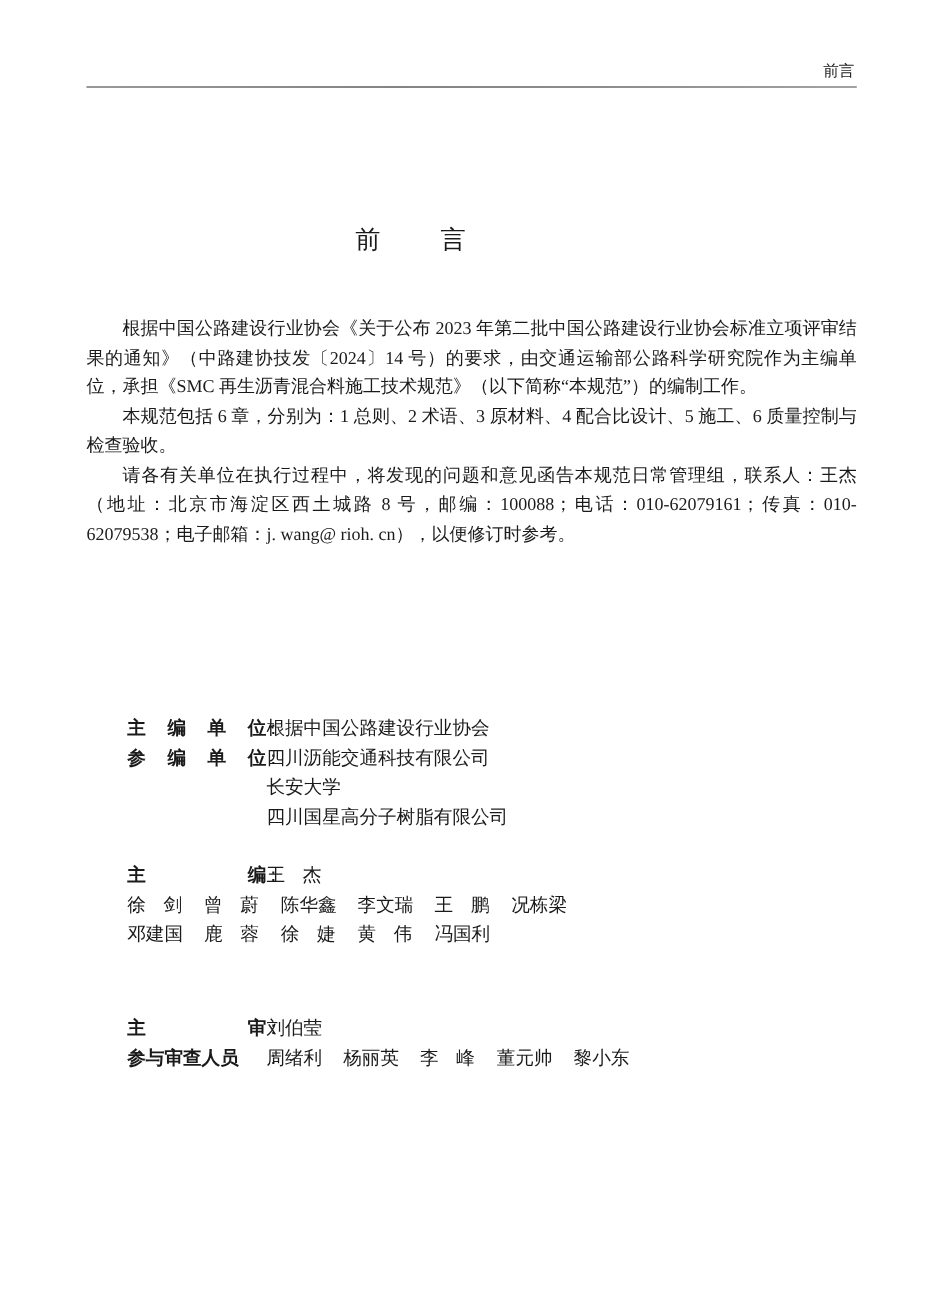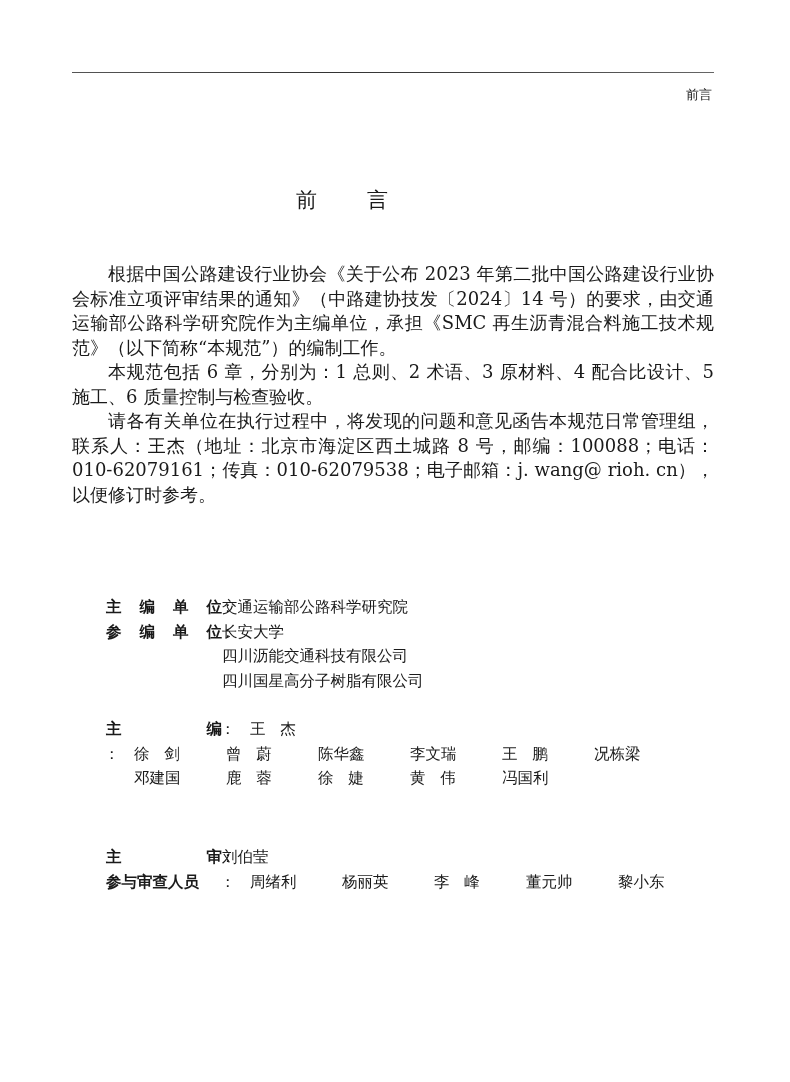--- a/index.html
+++ b/index.html
@@ -1,34 +1,34 @@
 <!DOCTYPE html>
 <html><head>
 <meta charset="utf-8">
 <style>
   html, body { margin: 0; padding: 0; background: #ffffff; }
   body { width: 790px; height: 1082px; position: relative; overflow: hidden;
          font-family: "DejaVu Serif", "Liberation Serif", serif; color: #1a1a1a; }
-  .running-head { position: absolute; top: 50px; right: 78px; font-size: 13px; letter-spacing: 0px; margin-top: 36px; }
+  .running-head { position: absolute; top: 50px; right: 78px; font-size: 13px; letter-spacing: 0px; }
   .rule { position: absolute; top: 72px; left: 72px; width: 642px; height: 1px;
           background: linear-gradient(to right, #555 0%, #333 40%, #444 70%, #666 100%); }
   .title { position: absolute; top: 186px; left: 0; width: 684px; text-align: center;
            font-size: 21px; letter-spacing: 0; }
   .title span { display: inline-block; }
   .title .gap { width: 50px; }
-  .body { position: absolute; top: 262px; left: 72px; width: 642px; font-size: 18px;
-          line-height: 24.5px; text-align: justify; }
+  .body { position: absolute; top: 262px; left: 72px; width: 642px; font-size: 15px;
+          line-height: 24.5px; text-align: justify; font-family: Liberation Serif, serif; }
   .body p { margin: 0; text-indent: 2em; }
   .credits { position: absolute; left: 106px; font-size: 15.5px; line-height: 24.5px; }
   .credit-row { display: flex; }
   .credit-label { width: 116px; font-family: "DejaVu Sans", "Liberation Sans", sans-serif;
                   font-weight: bold; white-space: nowrap; display: flex; justify-content: space-between; }
   .credit-label .ch { display: inline-block; }
   .credit-label.tight { justify-content: flex-start; }
-  .name { display: inline-block; width: 64px; white-space: nowrap; padding-left: 28px; }
+  .name { display: inline-block; width: 64px; white-space: nowrap; }
   .name.spaced { letter-spacing: 0.95em; }
   .group-units { top: 595px; }
   .group-editors { top: 717px; }
   .group-review { top: 845px; }
 </style>
 </head>
 <body>
 
 <div class="running-head">前言</div>
 <div class="rule"></div>
@@ -45,33 +45,33 @@
 
 <div class="credits group-units">
   <div class="credit-row">
     <div class="credit-label">
       <span class="ch">主</span>
       <span class="ch">编</span>
       <span class="ch">单</span>
       <span class="ch">位</span>
     </div>
     <span style="width:0;margin-left:-2px;margin-right:2px;">：</span>
-    <div>交通运输部公路科学研究院</div>
+    <div>根据中国公路建设行业协会</div>
   </div>
   <div class="credit-row">
     <div class="credit-label">
       <span class="ch">参</span>
       <span class="ch">编</span>
       <span class="ch">单</span>
       <span class="ch">位</span>
     </div>
     <span style="width:0;margin-left:-2px;margin-right:2px;">：</span>
     <div>
+      <div>四川沥能交通科技有限公司</div>
       <div>长安大学</div>
-      <div>四川沥能交通科技有限公司</div>
       <div>四川国星高分子树脂有限公司</div>
     </div>
   </div>
 </div>
 
 <div class="credits group-editors">
   <div class="credit-row">
     <div class="credit-label">
       <span class="ch">主</span>
       <span class="ch">编</span>

